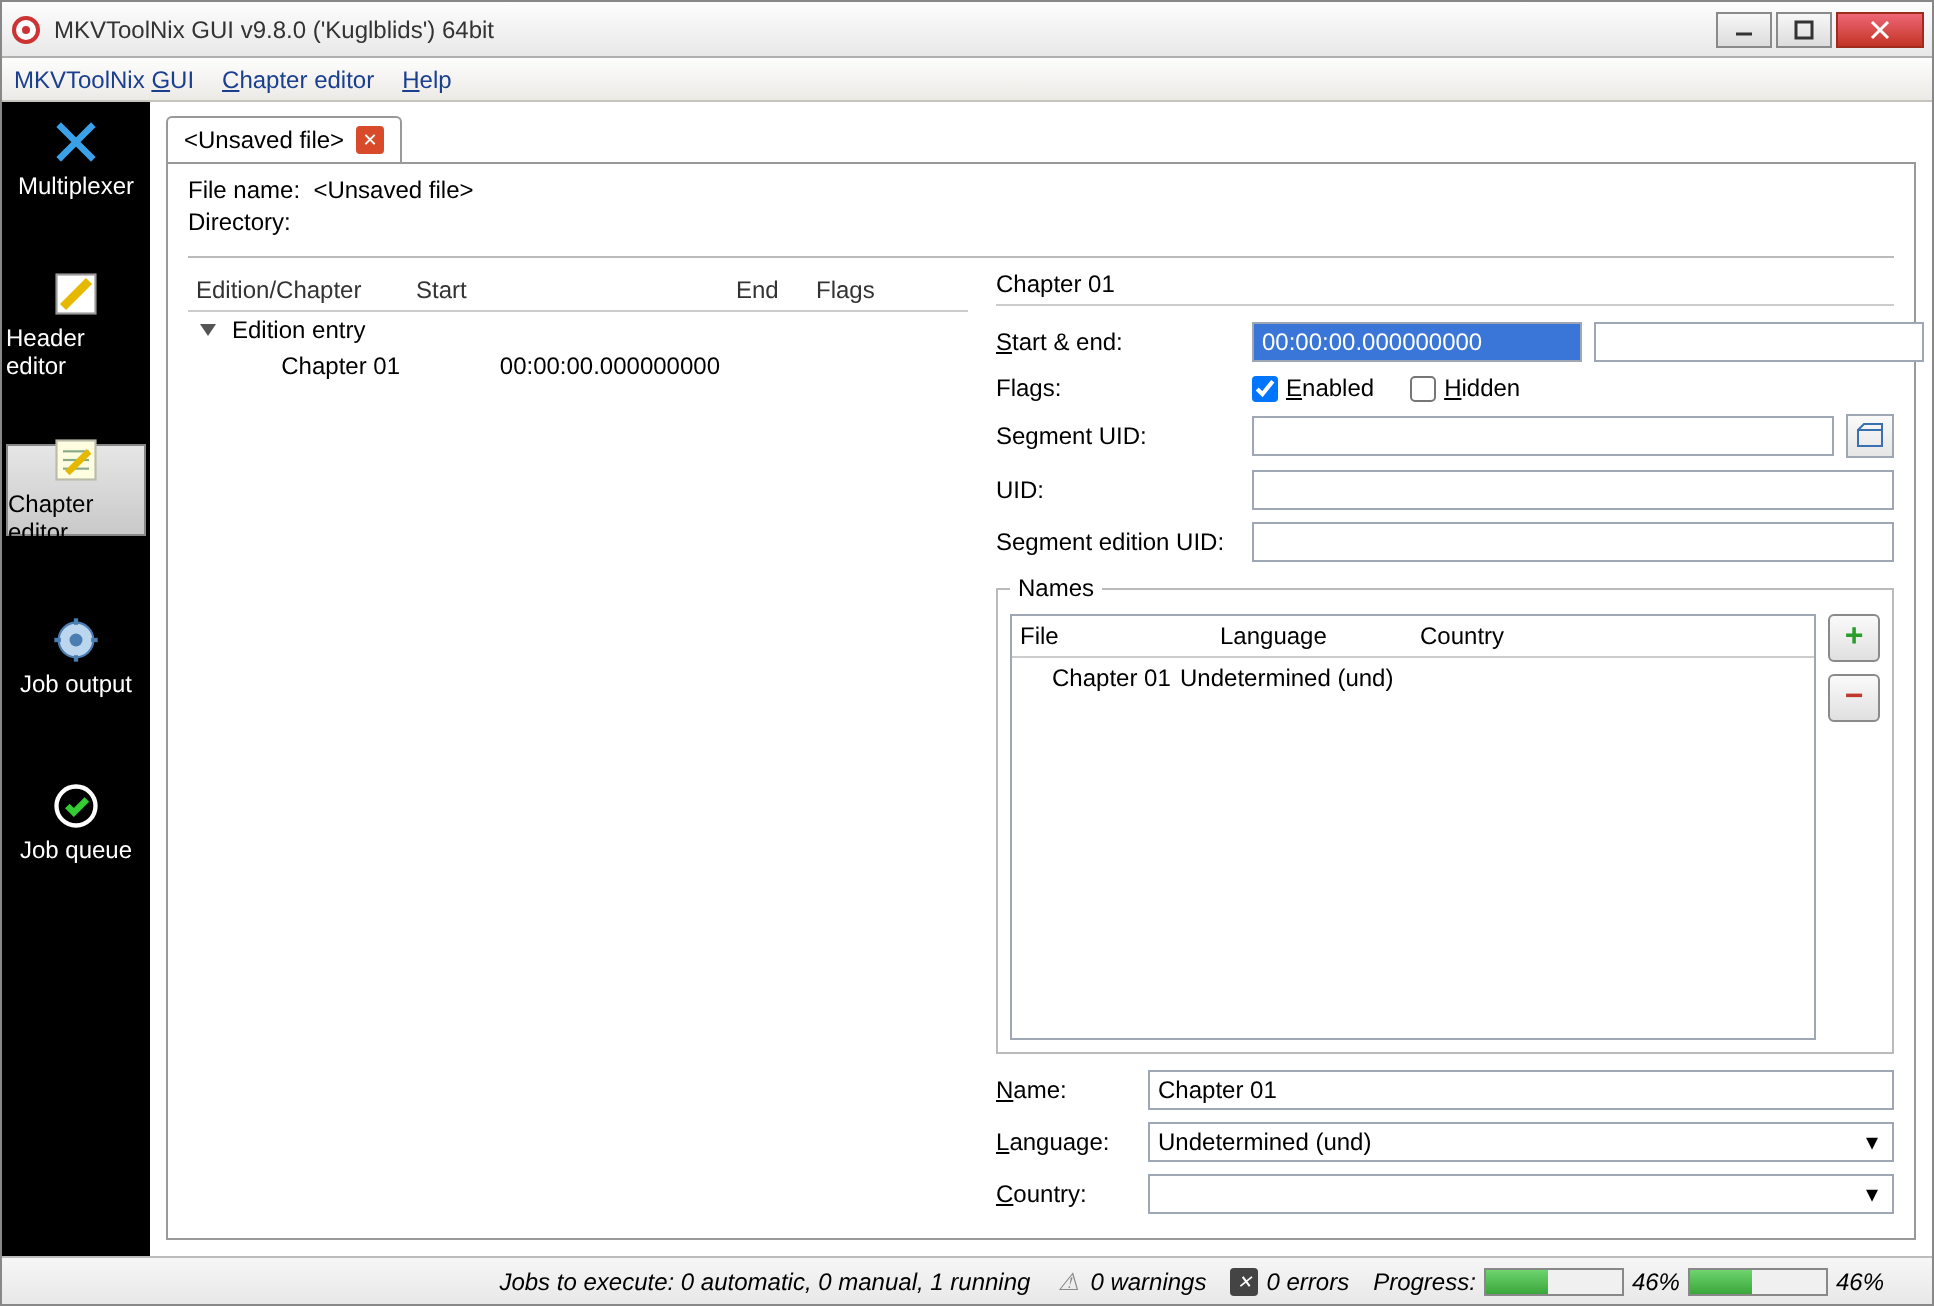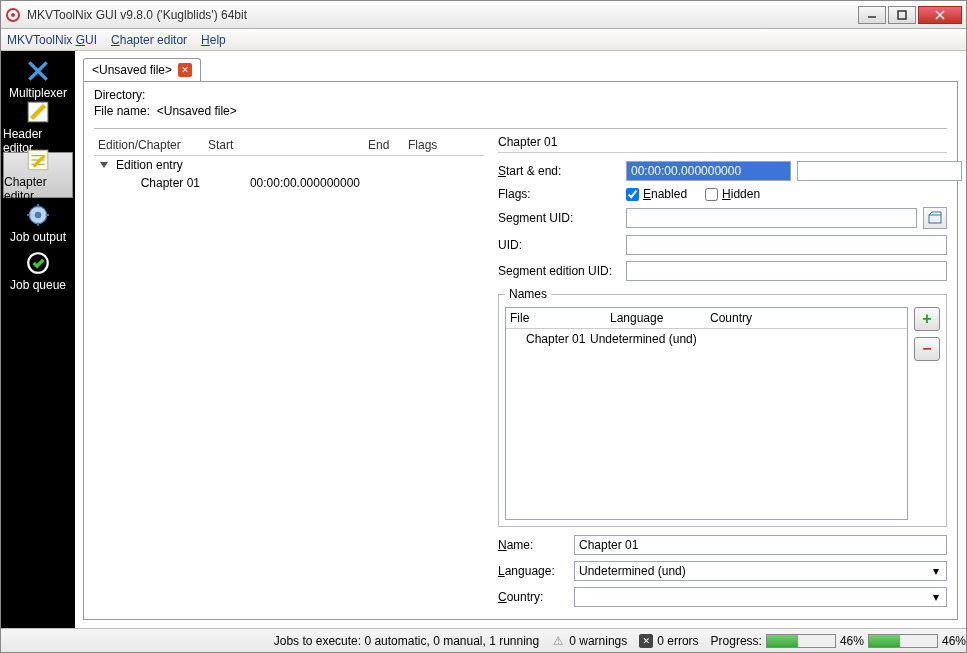--- a/index.html
+++ b/index.html
@@ -14,21 +14,21 @@
 .winbtn.close { background: linear-gradient(#e67, #c33424); color: #fff; border-color: #a02a1c; width: 44px; }
 .winbtn svg { width: 10px; height: 10px; }
 
 
 .menubar { height: 22px; background: linear-gradient(#fdfdfd, #eceae6); border-bottom: 1px solid #c7c4bd; display: flex; align-items: center; padding: 0 6px; gap: 14px; }
 .menubar span { color: #1a3f8f; cursor: default; }
 .menubar span u { text-decoration: underline; }
 
 
 .main { flex: 1; display: flex; min-height: 0; }
-.sidebar { width: 74px; background: #000; display: flex; flex-direction: column; align-items: center; padding-top: 4px; }
+.sidebar { width: 74px; background: #000; display: flex; flex-direction: column; align-items: center; padding-top: 4px; gap: 35px; }
 .sideitem { width: 70px; height: 46px; display: flex; flex-direction: column; align-items: center; justify-content: center; color: #fff; font-size: 10px; margin: 1px 0; cursor: default; }
 .sideitem.selected { background: linear-gradient(#e6e6e6, #c9c9c9); color: #000; border: 1px solid #888; }
 .sideitem .ico { width: 26px; height: 26px; margin-bottom: 2px; display: flex; align-items: center; justify-content: center; }
 
 .content { flex: 1; background: #fff; display: flex; flex-direction: column; padding: 4px 8px 8px 8px; min-width: 0; }
 
 
 .tabrow { height: 26px; display: flex; align-items: flex-end; }
 .tab { background: #fff; border: 1px solid #999; border-bottom: none; padding: 4px 8px; display: flex; align-items: center; gap: 6px; border-radius: 3px 3px 0 0; }
 .tab .closex { width: 14px; height: 14px; background: #d84a2a; display: flex; align-items: center; justify-content: center; color: #fff; border-radius: 2px; font-size: 9px; }
@@ -79,21 +79,21 @@
 .nrow div:nth-child(2) { flex: 1; }
 .namesbtns { display: flex; flex-direction: column; gap: 6px; }
 .sqbtn { width: 26px; height: 24px; border: 1px solid #8a8a8a; border-radius: 3px; background: linear-gradient(#fafafa,#e0e0e0); display: flex; align-items: center; justify-content: center; font-size: 16px; font-weight: bold; }
 .sqbtn.add { color: #2a9e2a; }
 .sqbtn.rem { color: #c0392b; }
 
 .combo { flex: 1; border: 1px solid #9fa7b5; height: 20px; display: flex; align-items: center; padding: 0 4px; position: relative; background: #fff; }
 .combo .arrow { position: absolute; right: 2px; top: 1px; width: 16px; height: 16px; display: flex; align-items: center; justify-content: center; }
 
 
-.statusbar { height: 24px; background: linear-gradient(#f6f6f6,#e8e8e8); border-top: 1px solid #bcbcbc; display: flex; align-items: center; padding: 0 0; gap: 12px; font-size: 11px; }
+.statusbar { height: 24px; background: linear-gradient(#f6f6f6,#e8e8e8); border-top: 1px solid #bcbcbc; display: flex; align-items: center; padding: 0 24px; gap: 12px; font-size: 11px; font-style: italic; }
 .statusbar .spacer { flex: 1; }
 .st-item { display: flex; align-items: center; gap: 4px; }
 .progbar { width: 70px; height: 14px; border: 1px solid #888; background: #f0f0f0; position: relative; }
 .progfill { position: absolute; left: 0; top: 0; bottom: 0; background: linear-gradient(#6ed46e,#3aa63a); }
 .sicon { width: 14px; height: 14px; display: flex; align-items: center; justify-content: center; border-radius: 2px; }
 .sicon.warn { color: #888; }
 .sicon.err { background: #444; color: #fff; font-size: 9px; }
 
 u { text-decoration: underline; }
 </style>
@@ -191,22 +191,22 @@
 
   <div class="content">
     <div class="tabrow">
       <div class="tab">
         <span>&lt;Unsaved file&gt;</span>
         <span class="closex">✕</span>
       </div>
     </div>
     <div class="tabcontent">
       <div class="fileinfo">
+        <div><span>File name:</span>&nbsp;&nbsp;<span>&lt;Unsaved file&gt;</span></div>
         <div>Directory:</div>
-        <div><span>File name:</span>&nbsp;&nbsp;<span>&lt;Unsaved file&gt;</span></div>
       </div>
       <div class="rule"></div>
 
       <div class="panels">
 
         <div class="leftpanel">
           <div class="treehead">
             <div class="th-ed">Edition/Chapter</div>
             <div class="th-start">Start</div>
             <div class="th-end">End</div>

